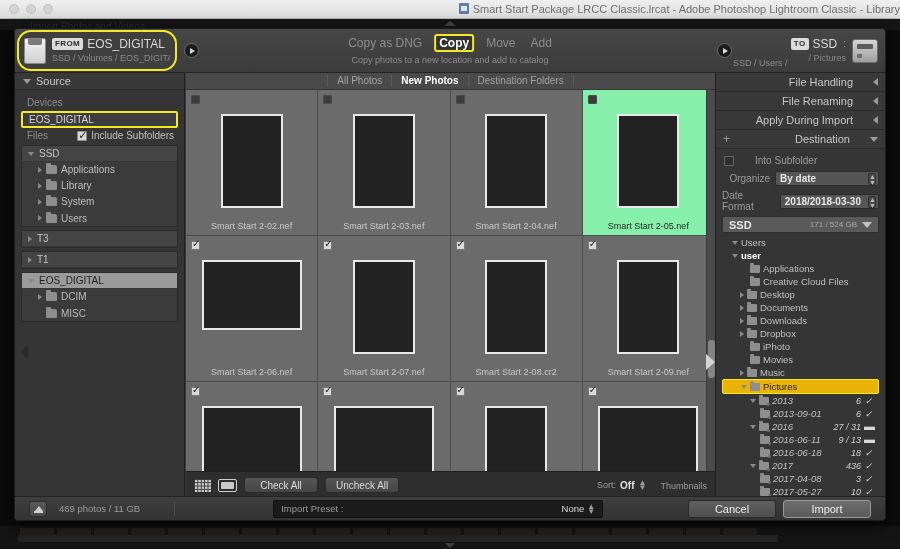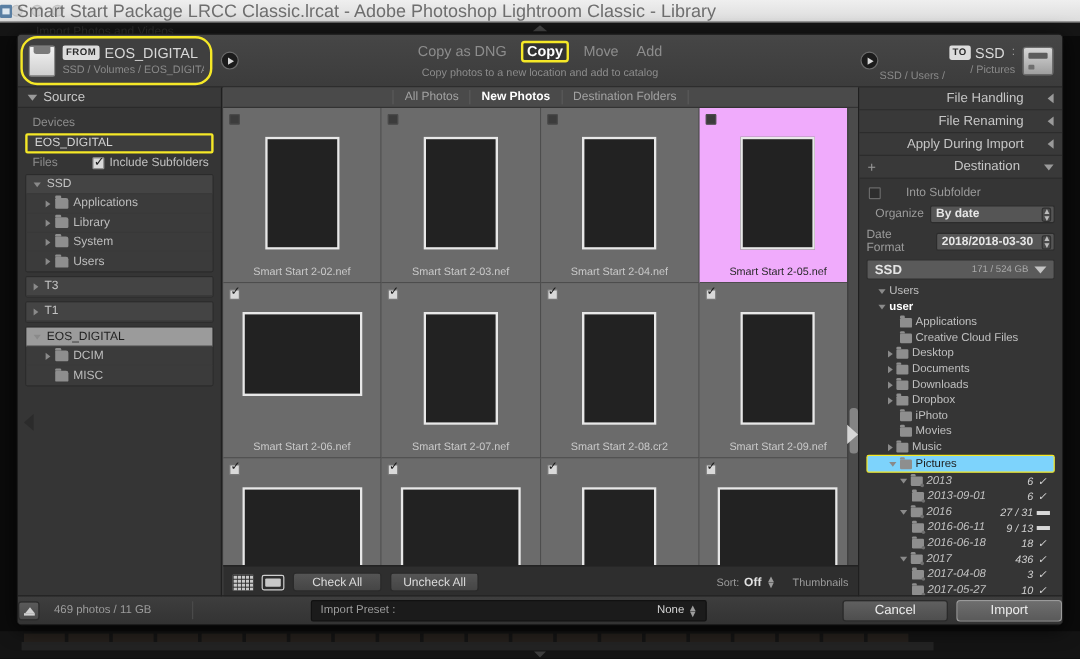--- a/index.html
+++ b/index.html
@@ -16,22 +16,22 @@
   
   .os-titlebar {
     position: absolute; left: 0; top: 0; width: 900px; height: 19px;
     background: linear-gradient(#efefef, #dcdcdc);
     border-bottom: 1px solid #b5b5b5;
     display: flex; align-items: center;
   }
   .lights { display: flex; gap: 7px; padding-left: 9px; }
   .light { width: 10px; height: 10px; border-radius: 50%; background: #d3d3d3; border: 1px solid #c2c2c2; }
   .os-title {
-    position: absolute; left: 0; right: 0; text-align: left;
-    font-size: 15px; color: #6e6e6e;
+    position: absolute; left: 0; right: 0; text-align: right;
+    font-size: 11px; color: #6e6e6e;
   }
   .os-title-icon {
     display: inline-block; width: 10px; height: 11px; vertical-align: -1px;
     margin-right: 4px; background: #5a7fa3; border-radius: 1px;
     position: relative;
   }
   .os-title-icon::after {
     content: ""; position: absolute; left: 2px; top: 3px; width: 6px; height: 5px;
     background: #dfe8f0;
   }
@@ -240,21 +240,21 @@
   }
   .grid {
     display: grid; grid-template-columns: repeat(4, 1fr);
     grid-auto-rows: 146px;
   }
   .cell {
     position: relative; border-right: 1px solid #4d4d4d; border-bottom: 1px solid #4d4d4d;
     background: #6b6b6b; display: flex; flex-direction: column;
     align-items: center; justify-content: flex-start; padding-top: 20px;
   }
-  .cell.sel { background: #f0abfc; }
+  .cell.sel { background: #86efac; }
   .cell-chk {
     position: absolute; left: 5px; top: 5px; width: 9px; height: 9px;
     border: 1px solid #4a4a4a; background: #3c3c3c; border-radius: 1px; z-index: 3;
   }
   .cell-chk.on { background: #d9d9d9; border-color: #777; }
   .cell-chk.on::after {
     content: "✓"; position: absolute; left: 0px; top: -4px; font-size: 10px;
     color: #1a1a1a; line-height: 11px;
   }
   .thumb {
@@ -358,21 +358,21 @@
   .vol-bar .cap2 { margin-left: auto; font-size: 8px; font-weight: normal; color: #a9a9a9; margin-right: 5px; }
   .vol-bar .tri { width: 0; height: 0; border-left: 5px solid transparent; border-right: 5px solid transparent; border-top: 6px solid #c4c4c4; }
 
   .tree { }
   .tnode {
     height: 13px; display: flex; align-items: center; gap: 3px;
     font-size: 9.5px; color: #c0c0c0; padding-right: 6px;
   }
   .tnode.user-hl { color: #ffffff; font-weight: bold; }
   .tnode.pic-hl {
-    background: #7dd3fc; color: #202020;
+    background: #eab308; color: #202020;
     border: 1.5px solid #f5e827; border-radius: 2px; height: 15px;
   }
   .tnode .cnt { margin-left: auto; font-size: 9px; color: #d2d2d2; }
   .tnode.italic { font-style: italic; }
   .tick { width: 9px; text-align: center; font-size: 9px; color: #d8d8d8; }
   .tick.partial { font-size: 11px; line-height: 9px; }
   .fico-s {
     width: 10px; height: 8px; background: #8e8e8e; border-radius: 1px;
     position: relative; flex: 0 0 auto;
   }
@@ -397,21 +397,21 @@
   .side-arrow-l {
     position: absolute; left: 5px; top: 272px; width: 0; height: 0;
     border-top: 7px solid transparent; border-bottom: 7px solid transparent;
     border-right: 8px solid #2b2b2b; z-index: 8;
   }
 
   
   .dlg-footer {
     position: absolute; left: 0; right: 0; bottom: 0; height: 24px;
     background: linear-gradient(#3e3e3e, #333);
-    border-top: 1px solid #222; display: flex; align-items: center; padding: 0 0; gap: 8px;
+    border-top: 1px solid #222; display: flex; align-items: center; padding: 0 14px; gap: 8px;
   }
   .eject {
     width: 18px; height: 16px; background: linear-gradient(#5a5a5a, #4a4a4a);
     border: 1px solid #2b2b2b; border-radius: 3px; position: relative;
   }
   .eject::after {
     content: ""; position: absolute; left: 5px; top: 4px; width: 0; height: 0;
     border-left: 4px solid transparent; border-right: 4px solid transparent;
     border-bottom: 5px solid #d0d0d0;
   }

